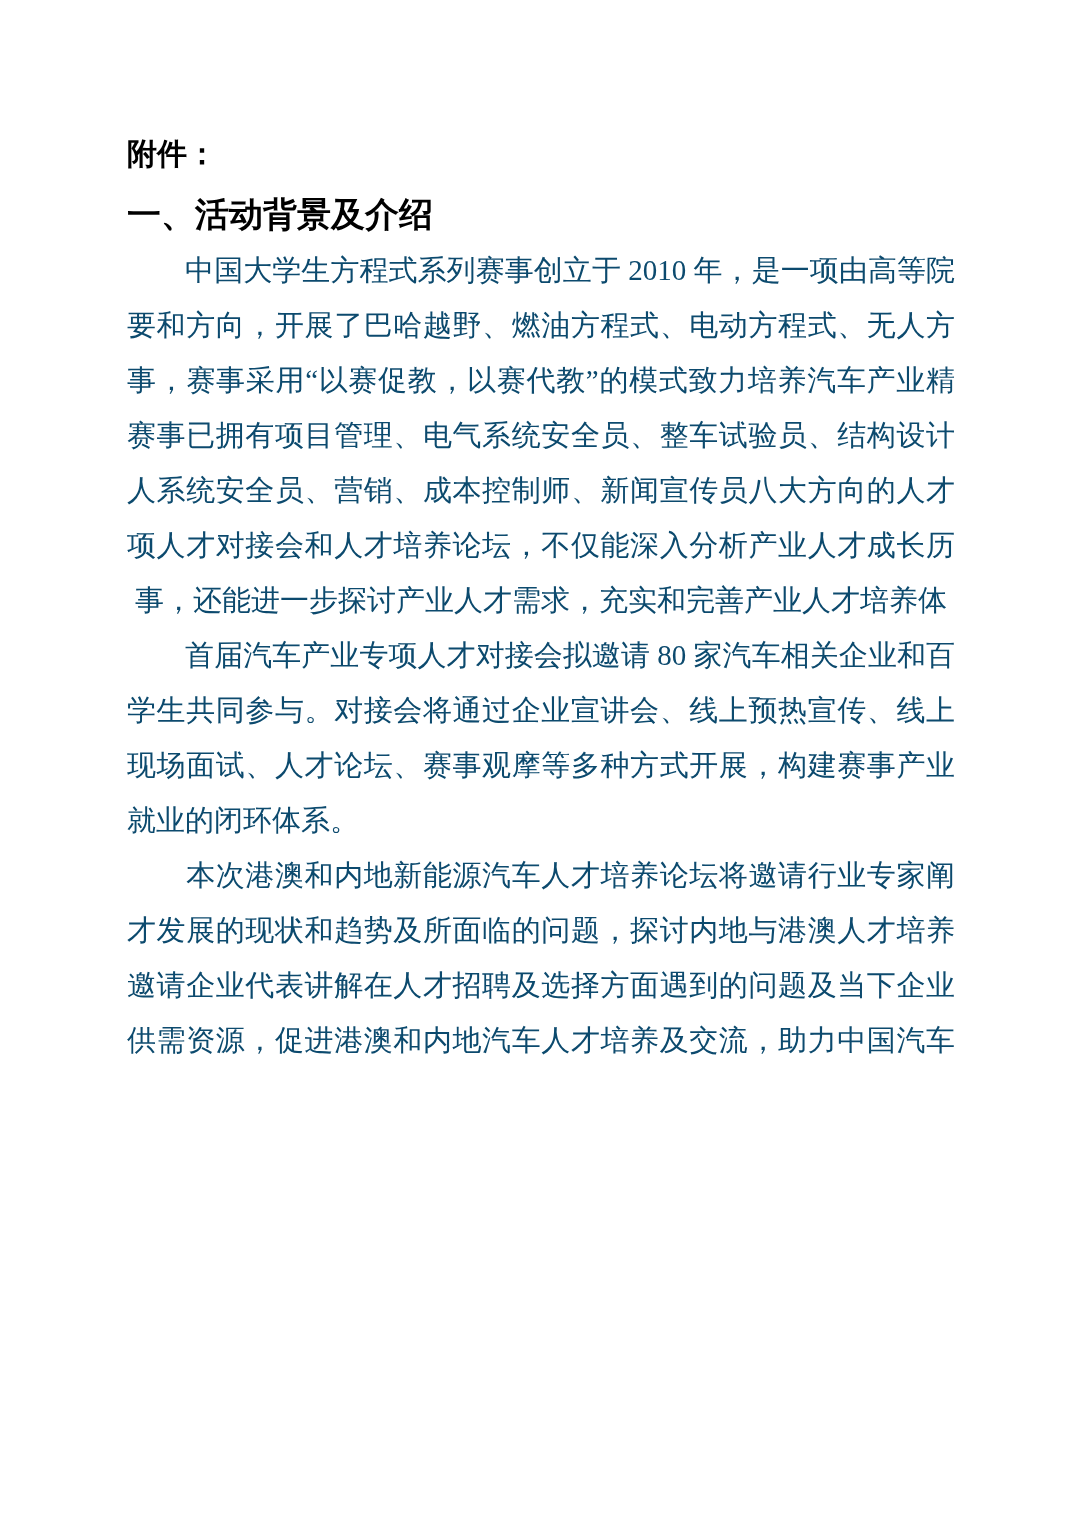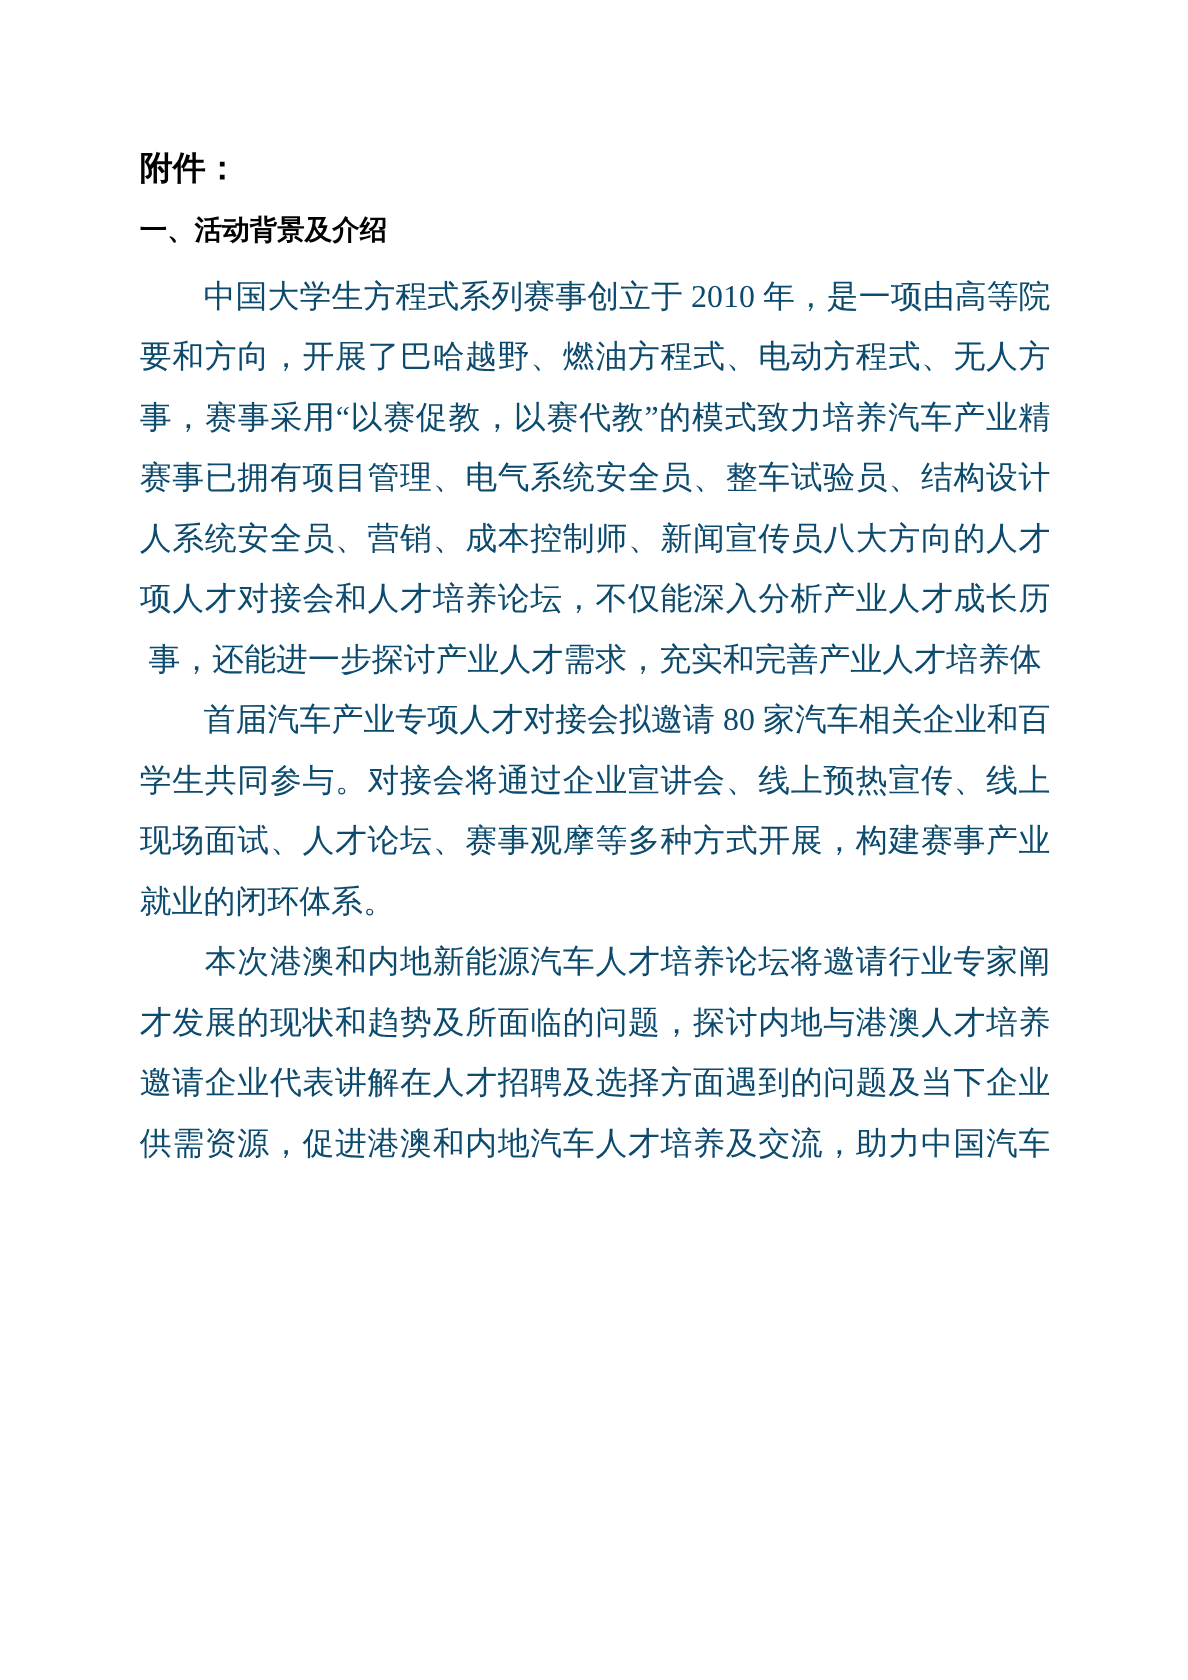--- a/index.html
+++ b/index.html
@@ -28,21 +28,21 @@
     font-size: 30px;
     line-height: 1.1;
     color: #000000;
   }
   .section-heading {
     position: absolute;
     left: 127px;
     top: 196px;
     font-family: "Liberation Sans", "DejaVu Sans", sans-serif;
     font-weight: 700;
-    font-size: 25px;
+    font-size: 34px;
     line-height: 1.1;
     color: #000000;
   }
   .doc-body {
     position: absolute;
     left: 127px;
     top: 243px;
     width: 828px;
     font-size: 29px;
     color: #0c4a6e;

